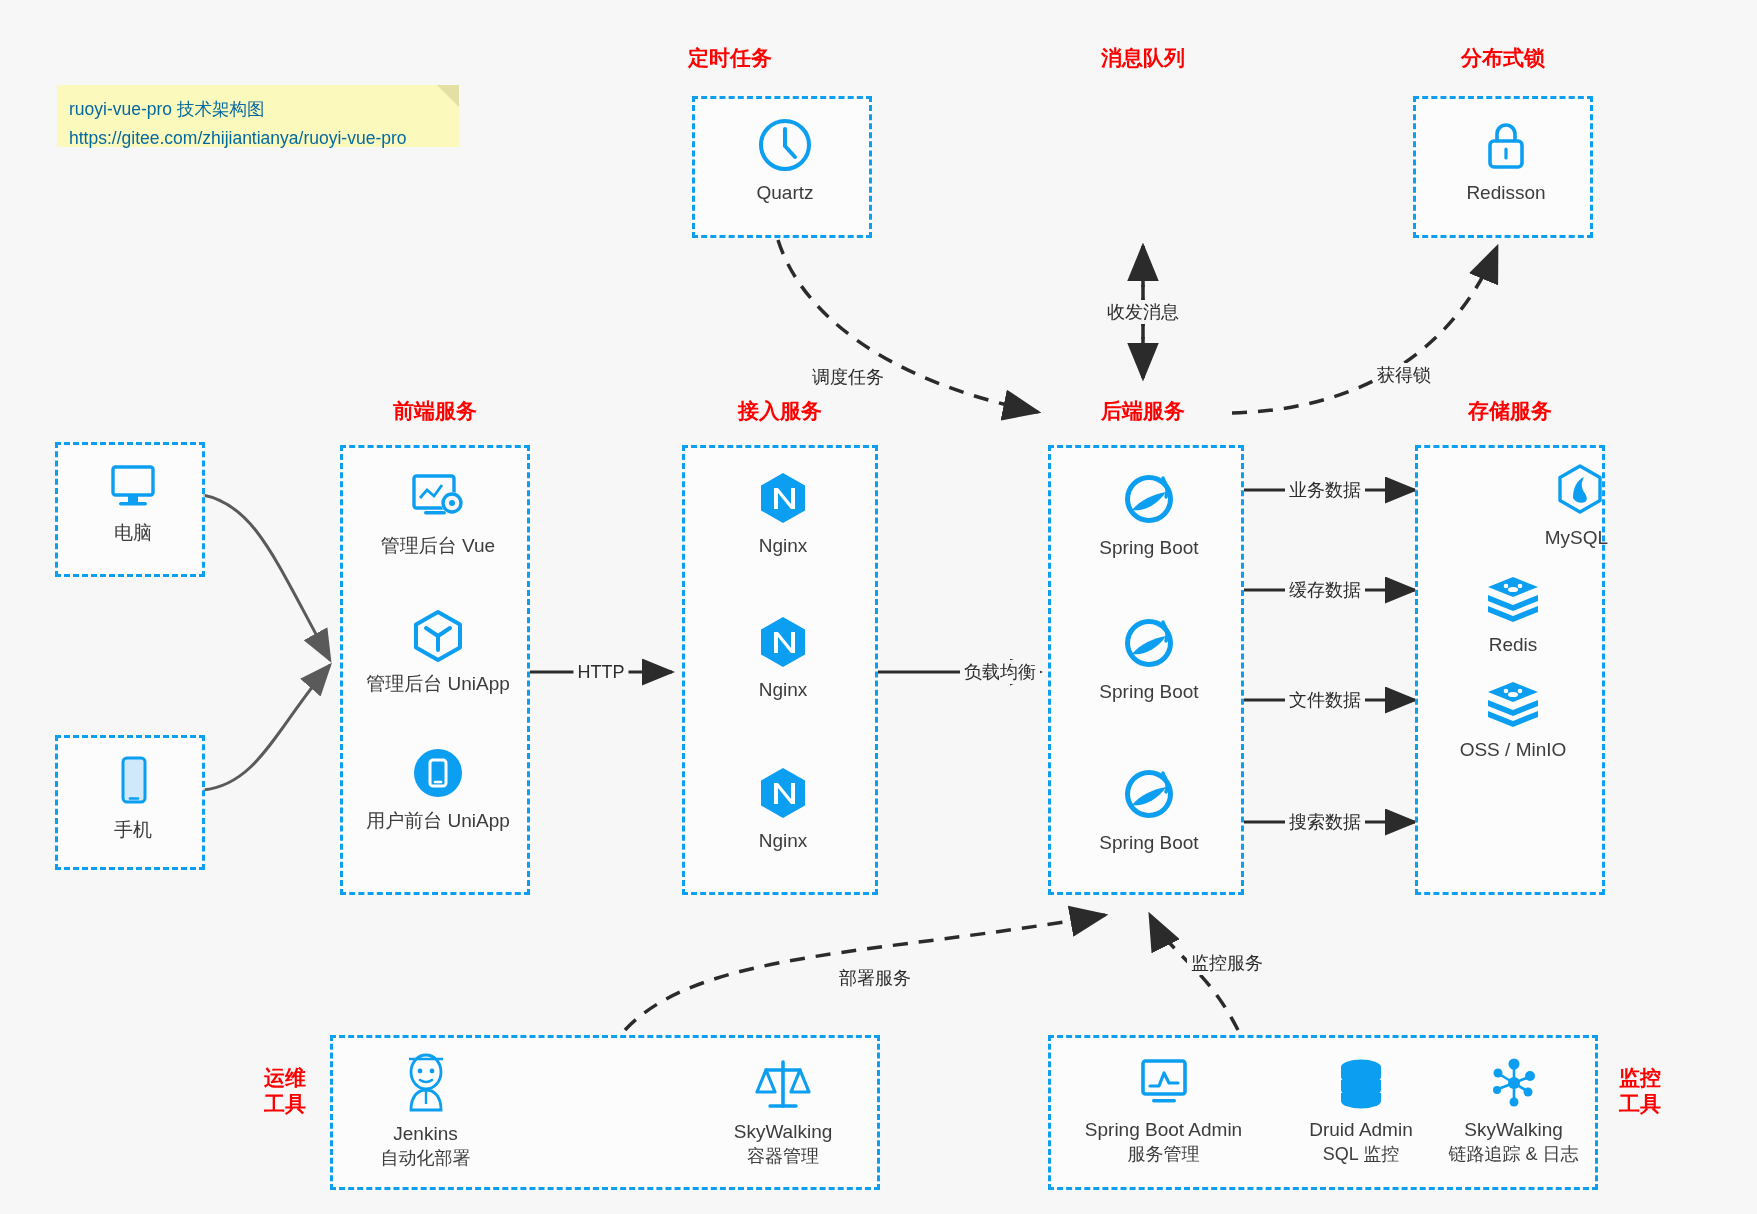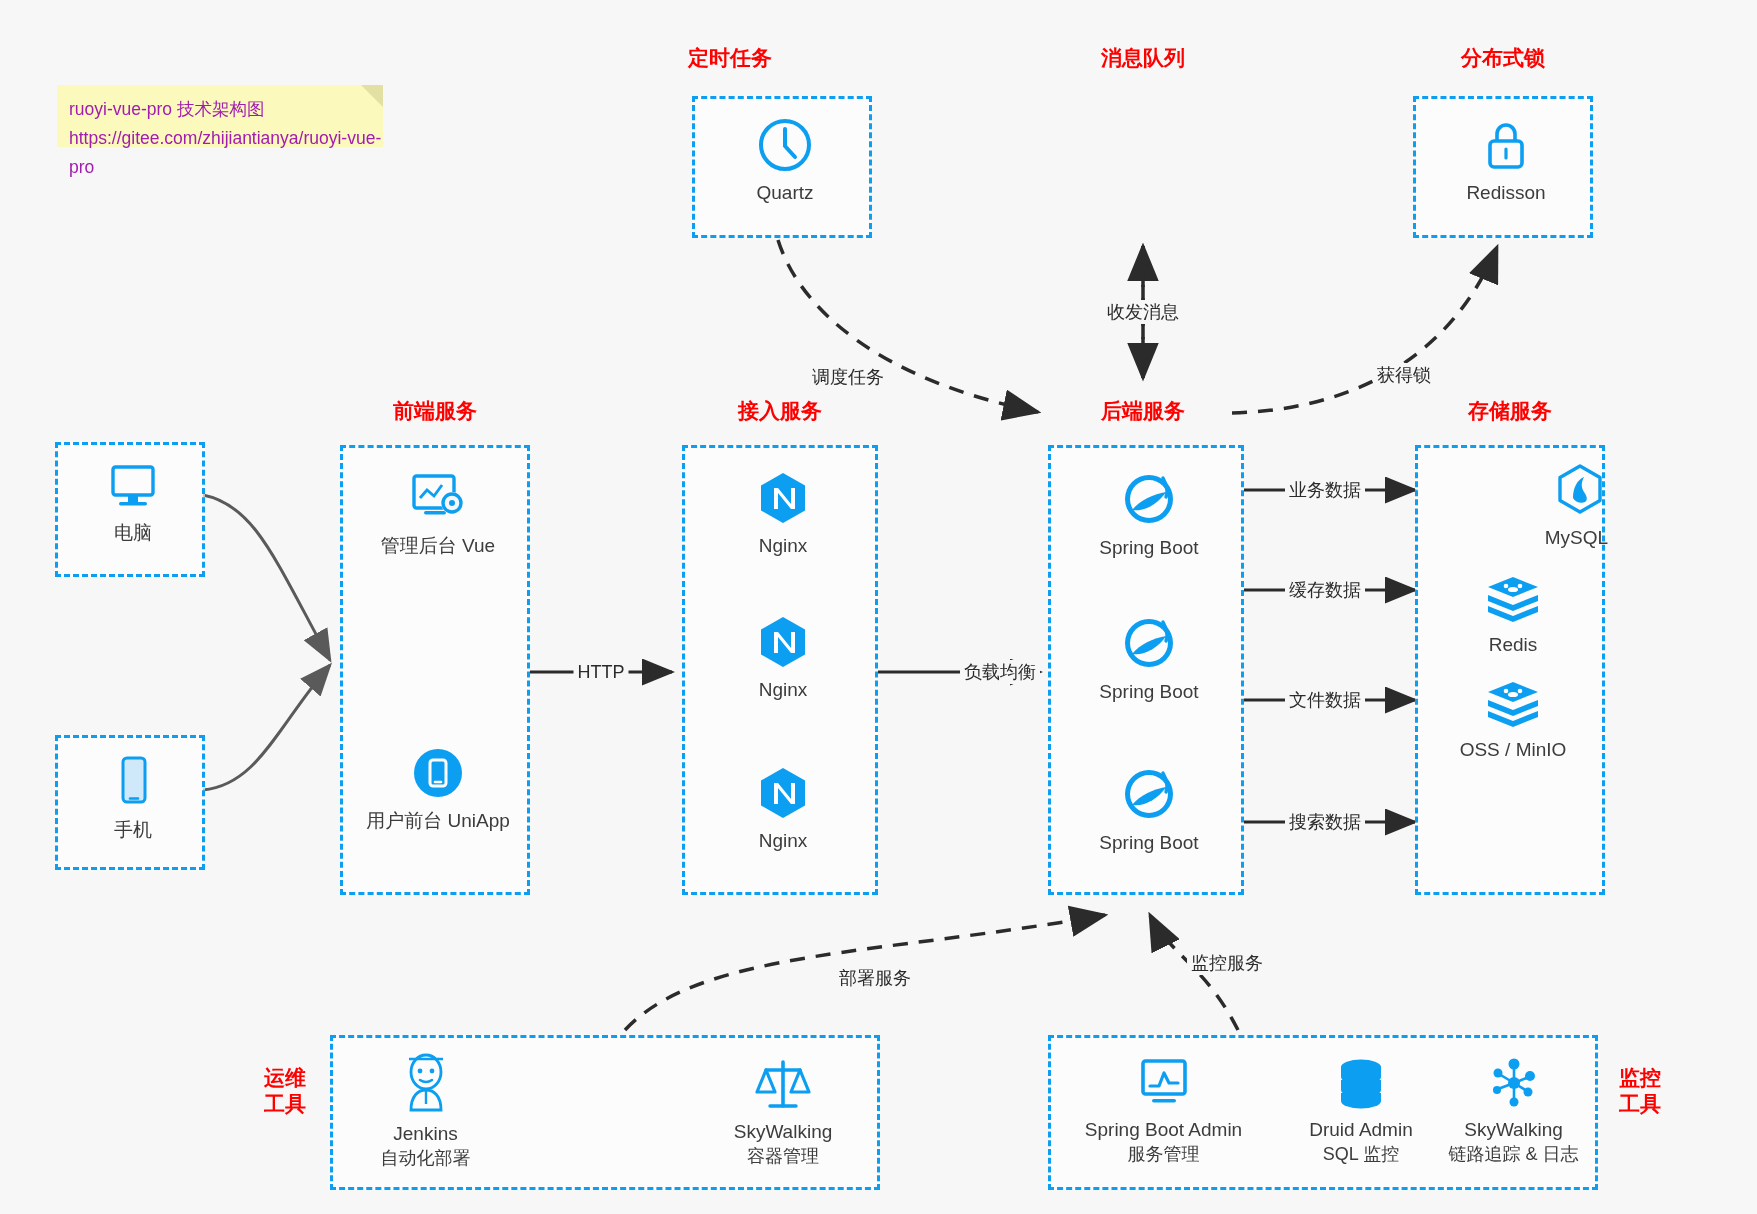--- a/index.html
+++ b/index.html
@@ -8,22 +8,22 @@
     background:#f7f7f7;
     font-family:"Liberation Sans","DejaVu Sans",sans-serif;
     overflow:hidden;
     position:relative;
   }
   #canvas{position:absolute;inset:0;}
   svg#wires{position:absolute;left:0;top:0;width:1757px;height:1214px;pointer-events:none;}
 
   
   .note{
-    position:absolute;left:57px;top:85px;width:326px;height:62px;
-    background:#fcf9bd;color:#a21caf;font-size:17.5px;line-height:29px;
+    position:absolute;left:57px;top:85px;width:402px;height:62px;
+    background:#fcf9bd;color:#0369a1;font-size:17.5px;line-height:29px;
     padding:10px 0 0 12px;box-sizing:border-box;
   }
   .note .fold{position:absolute;right:0;top:0;width:0;height:0;
     border-left:22px solid transparent;border-top:22px solid #e3e0a4;}
 
   
   .group{
     position:absolute;
     border:3px dashed #0c9ef0;
     background:rgba(255,255,255,0.62);
@@ -147,20 +147,27 @@
     <div class="node" style="left:0;top:22px;width:190px;">
       <svg class="ico" width="62" height="56" viewBox="0 0 62 56">
         <rect x="7" y="6" width="40" height="32" rx="2.5" fill="none" stroke="#0c9ef0" stroke-width="3.4"></rect>
         <polyline points="13,28 20,20 27,26 35,15" fill="none" stroke="#0c9ef0" stroke-width="2.8"></polyline>
         <rect x="17" y="41" width="22" height="3.4" rx="1.7" fill="#0c9ef0"></rect>
         <circle cx="45" cy="33" r="11" fill="#f7f7f7"></circle>
         <circle cx="45" cy="33" r="9" fill="none" stroke="#0c9ef0" stroke-width="3.4"></circle>
         <circle cx="45" cy="33" r="3" fill="#0c9ef0"></circle>
       </svg>
       <div class="lbl">管理后台 Vue</div>
+    </div>
+    <div class="node" style="left:0;top:160px;width:190px;">
+      <svg class="ico" width="56" height="56" viewBox="0 0 56 56">
+        <path d="M28 4 L50 16.5 L50 39.5 L28 52 L6 39.5 L6 16.5 Z" fill="none" stroke="#0c9ef0" stroke-width="4" stroke-linejoin="round"></path>
+        <path d="M28 28 L28 42 M28 28 L16 20 M28 28 L40 20" fill="none" stroke="#0c9ef0" stroke-width="4" stroke-linecap="round"></path>
+      </svg>
+      <div class="lbl">管理后台 UniApp</div>
     </div>
     <div class="node" style="left:0;top:297px;width:190px;">
       <svg class="ico" width="56" height="56" viewBox="0 0 56 56">
         <circle cx="28" cy="28" r="24" fill="#0c9ef0"></circle>
         <rect x="20" y="15" width="16" height="26" rx="3" fill="none" stroke="#ffffff" stroke-width="3"></rect>
         <line x1="25" y1="37" x2="31" y2="37" stroke="#ffffff" stroke-width="2.6" stroke-linecap="round"></line>
       </svg>
       <div class="lbl">用户前台 UniApp</div>
     </div>
   </div>

